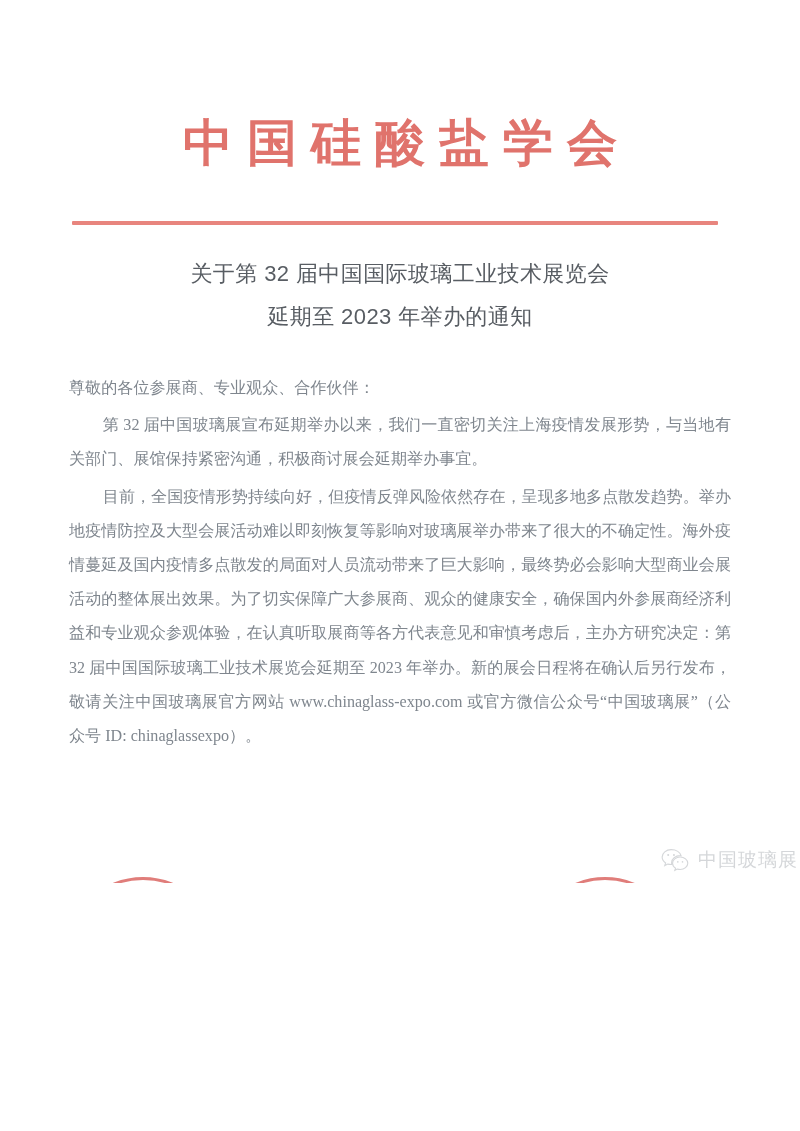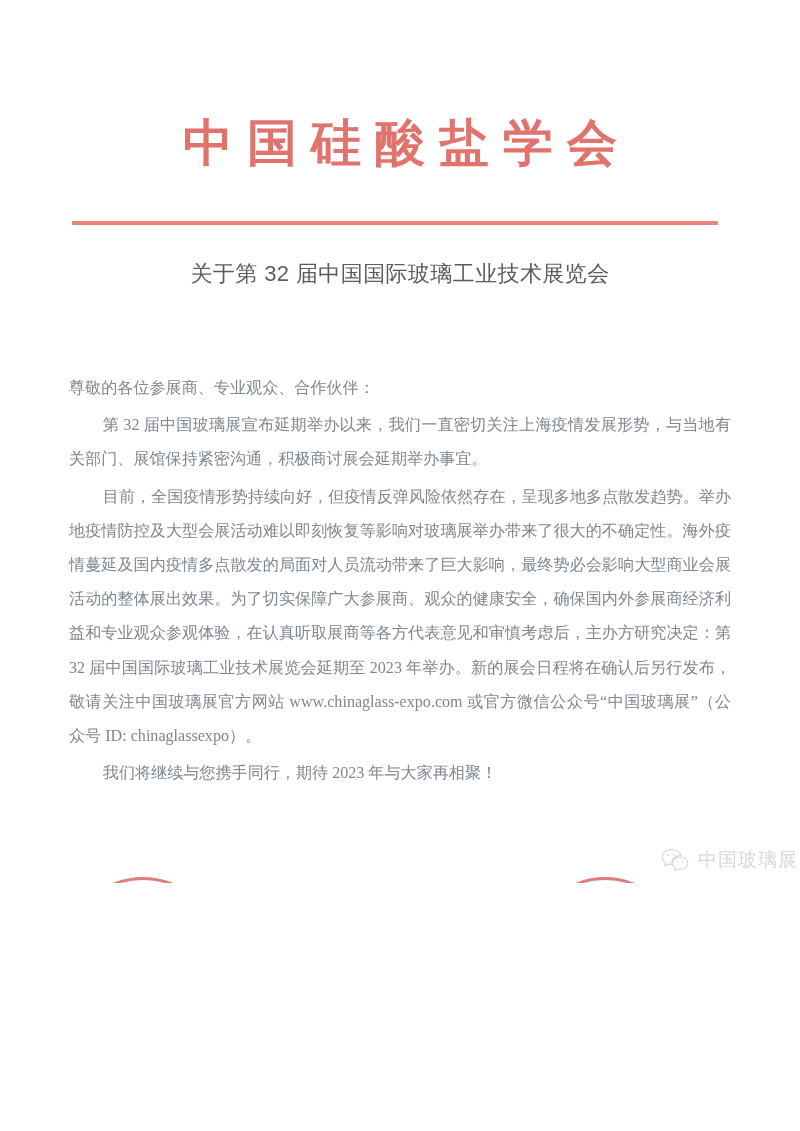--- a/index.html
+++ b/index.html
@@ -194,27 +194,27 @@
 <body>
 
 <div class="page">
 
   <div class="letterhead">中国硅酸盐学会</div>
 
   <div class="rule"></div>
 
   <div class="doc-title">
     <span class="tl">关于第 32 届中国国际玻璃工业技术展览会</span>
+    <span class="tl">延期至 2023 年举办的通知</span>
   </div>
 
   <div class="body-text">
     <p>尊敬的各位参展商、专业观众、合作伙伴：</p>
     <p class="indent">第 32 届中国玻璃展宣布延期举办以来，我们一直密切关注上海疫情发展形势，与当地有关部门、展馆保持紧密沟通，积极商讨展会延期举办事宜。</p>
     <p class="indent">目前，全国疫情形势持续向好，但疫情反弹风险依然存在，呈现多地多点散发趋势。举办地疫情防控及大型会展活动难以即刻恢复等影响对玻璃展举办带来了很大的不确定性。海外疫情蔓延及国内疫情多点散发的局面对人员流动带来了巨大影响，最终势必会影响大型商业会展活动的整体展出效果。为了切实保障广大参展商、观众的健康安全，确保国内外参展商经济利益和专业观众参观体验，在认真听取展商等各方代表意见和审慎考虑后，主办方研究决定：第 32 届中国国际玻璃工业技术展览会延期至 2023 年举办。新的展会日程将在确认后另行发布，敬请关注中国玻璃展官方网站 www.chinaglass-expo.com 或官方微信公众号“中国玻璃展”（公众号 ID: chinaglassexpo）。</p>
-    <p class="indent">我们将继续与您携手同行，期待 2023 年与大家再相聚！</p>
   </div>
 
   <div class="sig sig-left">
     <div>主办单位：中国硅酸盐学会</div>
     <div class="date">2022 年 8 月 10 日</div>
   </div>
 
   <div class="sig sig-right">
     <div>承办单位：北京中硅展览有限公司</div>
     <div class="date">2022 年 8 月 10 日</div>

